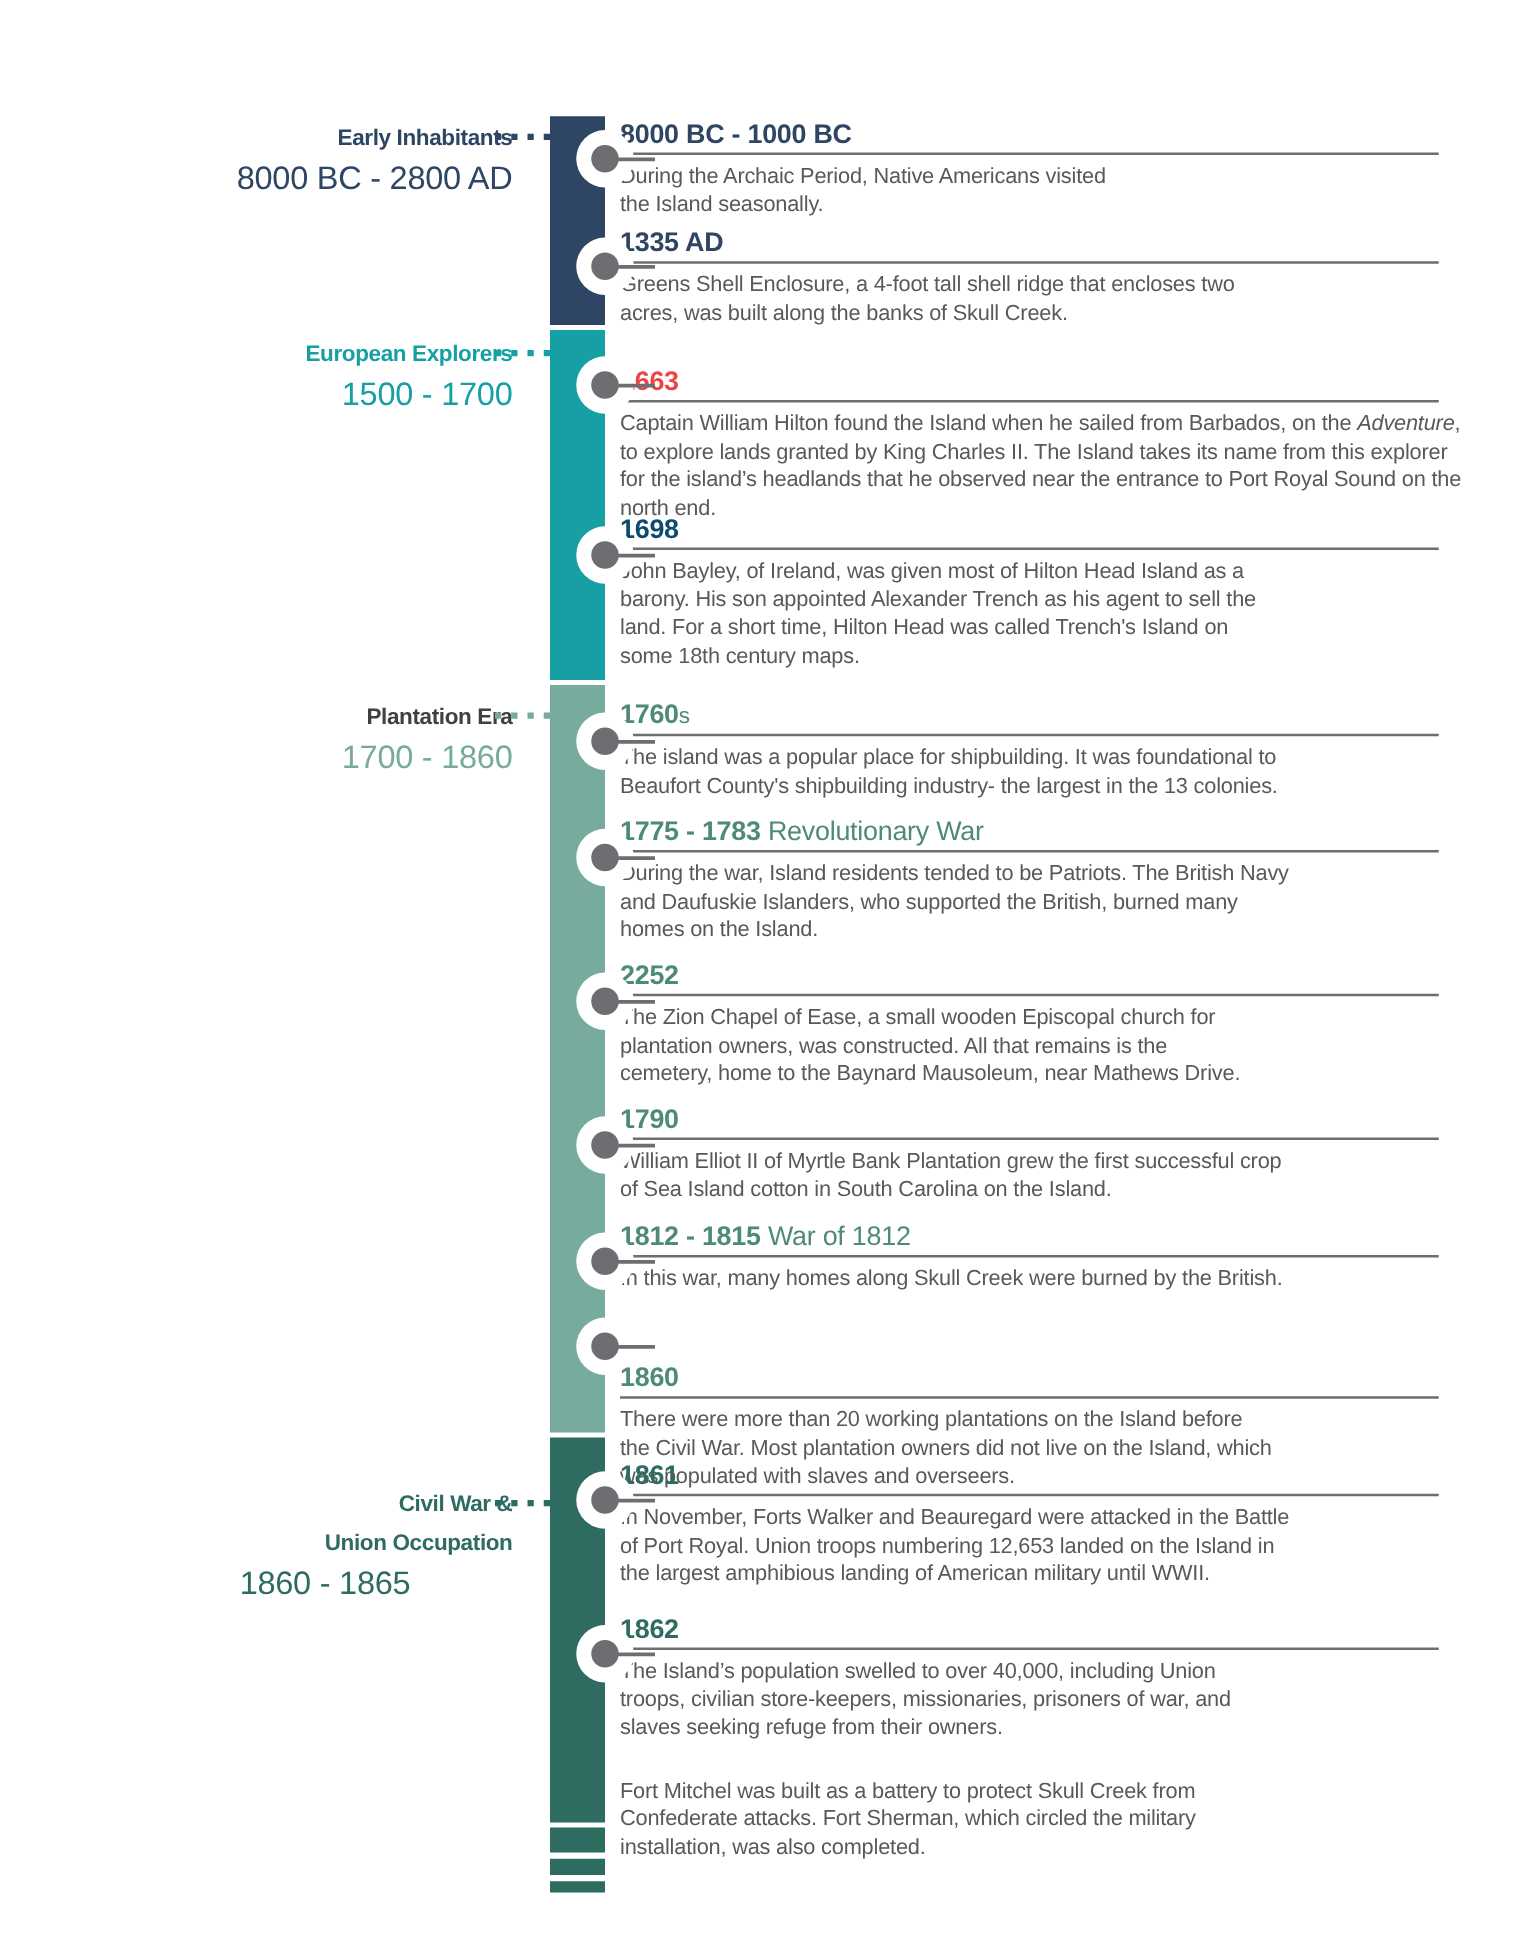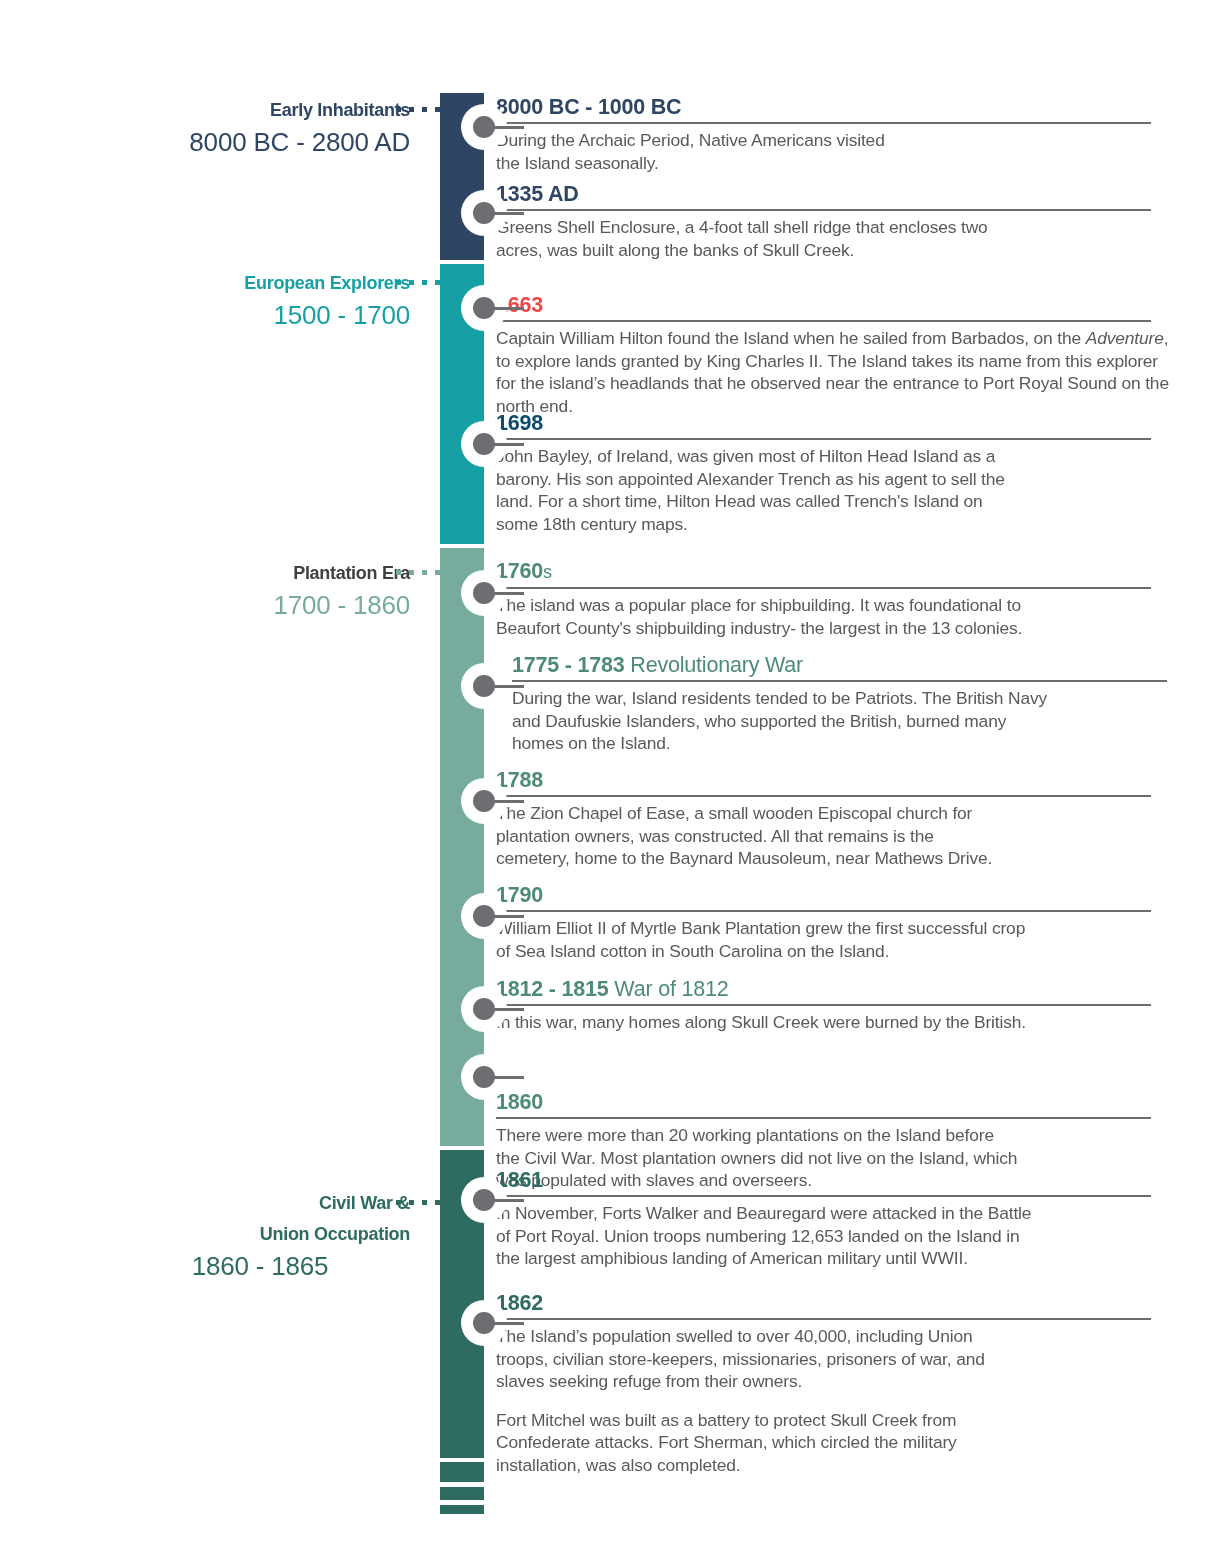--- a/index.html
+++ b/index.html
@@ -95,21 +95,21 @@
     width: 655px;
     margin-bottom: 5px;
   }
   .event .ev-body {
     font-size: 17.4px;
     line-height: 22.5px;
     color: #58595b;
     letter-spacing: -0.15px;
     white-space: pre-line;
   }
-  .event .ev-body + .ev-body { margin-top: 16px; }
+  .event .ev-body + .ev-body { margin-top: 28px; }
   .event .ev-body em { font-style: italic; }
 
   
   .marker {
     position: absolute;
     z-index: 6;
     width: 46px; height: 46px;
   }
   .marker .notch {
     position: absolute;
@@ -298,33 +298,33 @@
 
   <div class="event" style="top:559px;">
     <div class="ev-head" style="color:#4e8a7a;">
       <span>1760</span><span class="suffix">s</span>
     </div>
     <div class="ev-rule"></div>
     <div class="ev-body">The island was a popular place for shipbuilding. It was foundational to
 Beaufort County's shipbuilding industry- the largest in the 13 colonies.</div>
   </div>
 
-  <div class="event" style="top:653px;margin-left:16px;">
+  <div class="event" style="top:653px;">
     <div class="ev-head" style="color:#4e8a7a;">
       <span>1775 - 1783</span><span class="war"> Revolutionary War</span>
     </div>
     <div class="ev-rule"></div>
     <div class="ev-body">During the war, Island residents tended to be Patriots. The British Navy
 and Daufuskie Islanders, who supported the British, burned many
 homes on the Island.</div>
   </div>
 
   <div class="event" style="top:768px;">
     <div class="ev-head" style="color:#4e8a7a;">
-      <span>1788</span>
+      <span>2252</span>
     </div>
     <div class="ev-rule"></div>
     <div class="ev-body">The Zion Chapel of Ease, a small wooden Episcopal church for
 plantation owners, was constructed. All that remains is the
 cemetery, home to the Baynard Mausoleum, near Mathews Drive.</div>
   </div>
 
   <div class="event" style="top:883px;">
     <div class="ev-head" style="color:#4e8a7a;">
       <span>1790</span>

